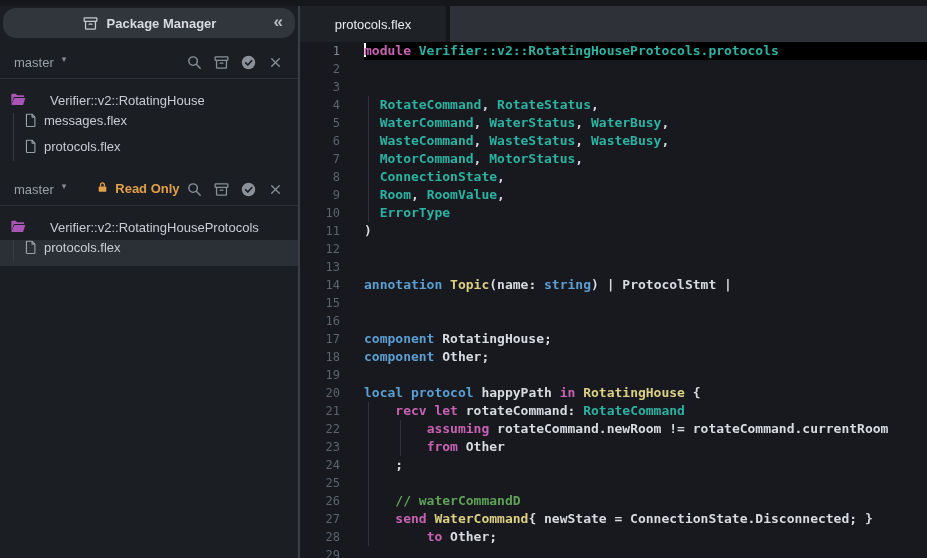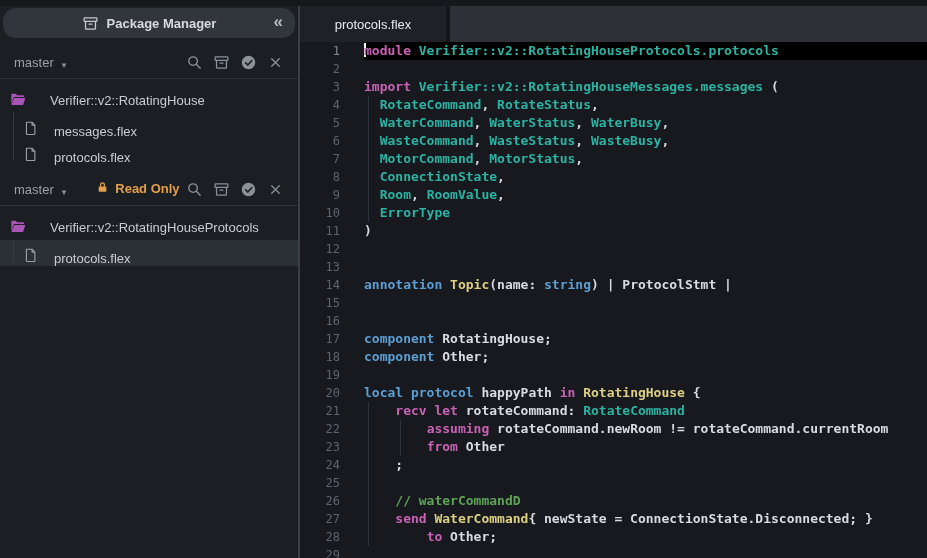--- a/index.html
+++ b/index.html
@@ -12,34 +12,34 @@
   
   .sidebar{width:300px;flex:0 0 300px;background:var(--sidebar-bg,#1b1e23);
            border-right:2px solid #3a3f47;box-sizing:border-box;overflow:hidden;}
   .sb-header{margin:2px 3px 0 3px;height:30px;background:#31353c;border-radius:13px;
              display:flex;align-items:center;justify-content:center;position:relative;
              color:#d8dbe0;font-size:13px;font-weight:bold;}
   .sb-header .hicon{display:flex;margin-right:8px;}
   .collapse{position:absolute;right:12px;top:50%;transform:translateY(-54%);
             color:#b9bec5;font-size:17px;font-weight:bold;cursor:pointer;}
   .sb-row{height:28px;margin-top:10px;display:flex;align-items:center;padding:0 14px;}
-  .sb-row .branch{display:flex;align-items:flex-end;cursor:pointer;}
+  .sb-row .branch{display:flex;align-items:flex-start;cursor:pointer;}
   .sb-row .master{color:#9aa1a9;font-size:13px;}
   .caret{color:#8b9199;font-size:9px;margin-left:8px;line-height:1;}
   .ro{display:flex;align-items:flex-start;margin-left:30px;color:var(--ro,#e3a04a);
       font-size:13px;font-weight:bold;gap:6px;}
   .sb-icons{margin-left:auto;display:flex;align-items:center;gap:9px;}
   .sbicon{display:flex;align-items:center;justify-content:center;width:18px;height:18px;cursor:pointer;}
   .sb-div{height:1px;background:#2e3238;margin-top:2px;}
   .sb-tree{margin-top:8px;}
   .sb-folder{height:26px;display:flex;align-items:center;padding-left:10px;gap:24px;
              color:#c9cdd3;font-size:13px;cursor:pointer;}
   .sb-files{position:relative;}
   .sb-guide{position:absolute;left:13px;top:0;bottom:4px;width:1px;background:#363b42;}
-  .sb-file{height:26px;display:flex;align-items:flex-end;padding-left:24px;gap:17px;
+  .sb-file{height:26px;display:flex;align-items:flex-start;padding-left:24px;gap:7px;
            color:#c9cdd3;font-size:13px;cursor:pointer;}
   .sb-file.sel{background:#2b2f36;}
   
   .editor{flex:1;display:flex;flex-direction:column;min-width:0;}
   .tabbar{height:36px;display:flex;flex:0 0 36px;}
   .tabseg{background:#141619;display:flex;padding-right:4px;}
   .tab{background:#1e2126;min-width:126px;display:flex;align-items:center;justify-content:center;
        color:#e8eaed;font-size:13px;padding:0 10px;cursor:pointer;}
   .tabbar-rest{flex:1;background:#2e3238;}
   .code{flex:1;position:relative;overflow:hidden;
@@ -210,21 +210,21 @@
         </div>
         <div class="tabbar-rest"></div>
       </div>
       <div class="code" id="code">
         <div class="eg" style="left:68px;top:54px;height:126px;"></div>
         <div class="eg" style="left:68px;top:360px;height:144px;"></div>
         <div class="eg" style="left:100px;top:378px;height:36px;"></div>
         <div id="code-lines">
             <div class="cl cur"><span class="ln">1</span><span class="ct"><span class="cursor"></span><span class="kw">module</span><span class="fg"> </span><span class="ty">Verifier::v2::RotatingHouseProtocols.protocols</span></span></div>
             <div class="cl"><span class="ln">2</span><span class="ct"></span></div>
-            <div class="cl"><span class="ln">3</span><span class="ct"><span class="kw">import</span><span class="fg"> </span><span class="ty">Verifier::v2::RotatingHouseMessages.messages</span><span class="fg"> (</span></span></div>
+            <div class="cl"><span class="ln">3</span></div>
             <div class="cl"><span class="ln">4</span><span class="ct"><span class="fg">  </span><span class="ty">RotateCommand</span><span class="fg">, </span><span class="ty">RotateStatus</span><span class="fg">,</span></span></div>
             <div class="cl"><span class="ln">5</span><span class="ct"><span class="fg">  </span><span class="ty">WaterCommand</span><span class="fg">, </span><span class="ty">WaterStatus</span><span class="fg">, </span><span class="ty">WaterBusy</span><span class="fg">,</span></span></div>
             <div class="cl"><span class="ln">6</span><span class="ct"><span class="fg">  </span><span class="ty">WasteCommand</span><span class="fg">, </span><span class="ty">WasteStatus</span><span class="fg">, </span><span class="ty">WasteBusy</span><span class="fg">,</span></span></div>
             <div class="cl"><span class="ln">7</span><span class="ct"><span class="fg">  </span><span class="ty">MotorCommand</span><span class="fg">, </span><span class="ty">MotorStatus</span><span class="fg">,</span></span></div>
             <div class="cl"><span class="ln">8</span><span class="ct"><span class="fg">  </span><span class="ty">ConnectionState</span><span class="fg">,</span></span></div>
             <div class="cl"><span class="ln">9</span><span class="ct"><span class="fg">  </span><span class="ty">Room</span><span class="fg">, </span><span class="ty">RoomValue</span><span class="fg">,</span></span></div>
             <div class="cl"><span class="ln">10</span><span class="ct"><span class="fg">  </span><span class="ty">ErrorType</span></span></div>
             <div class="cl"><span class="ln">11</span><span class="ct"><span class="fg">)</span></span></div>
             <div class="cl"><span class="ln">12</span><span class="ct"></span></div>
             <div class="cl"><span class="ln">13</span><span class="ct"></span></div>

